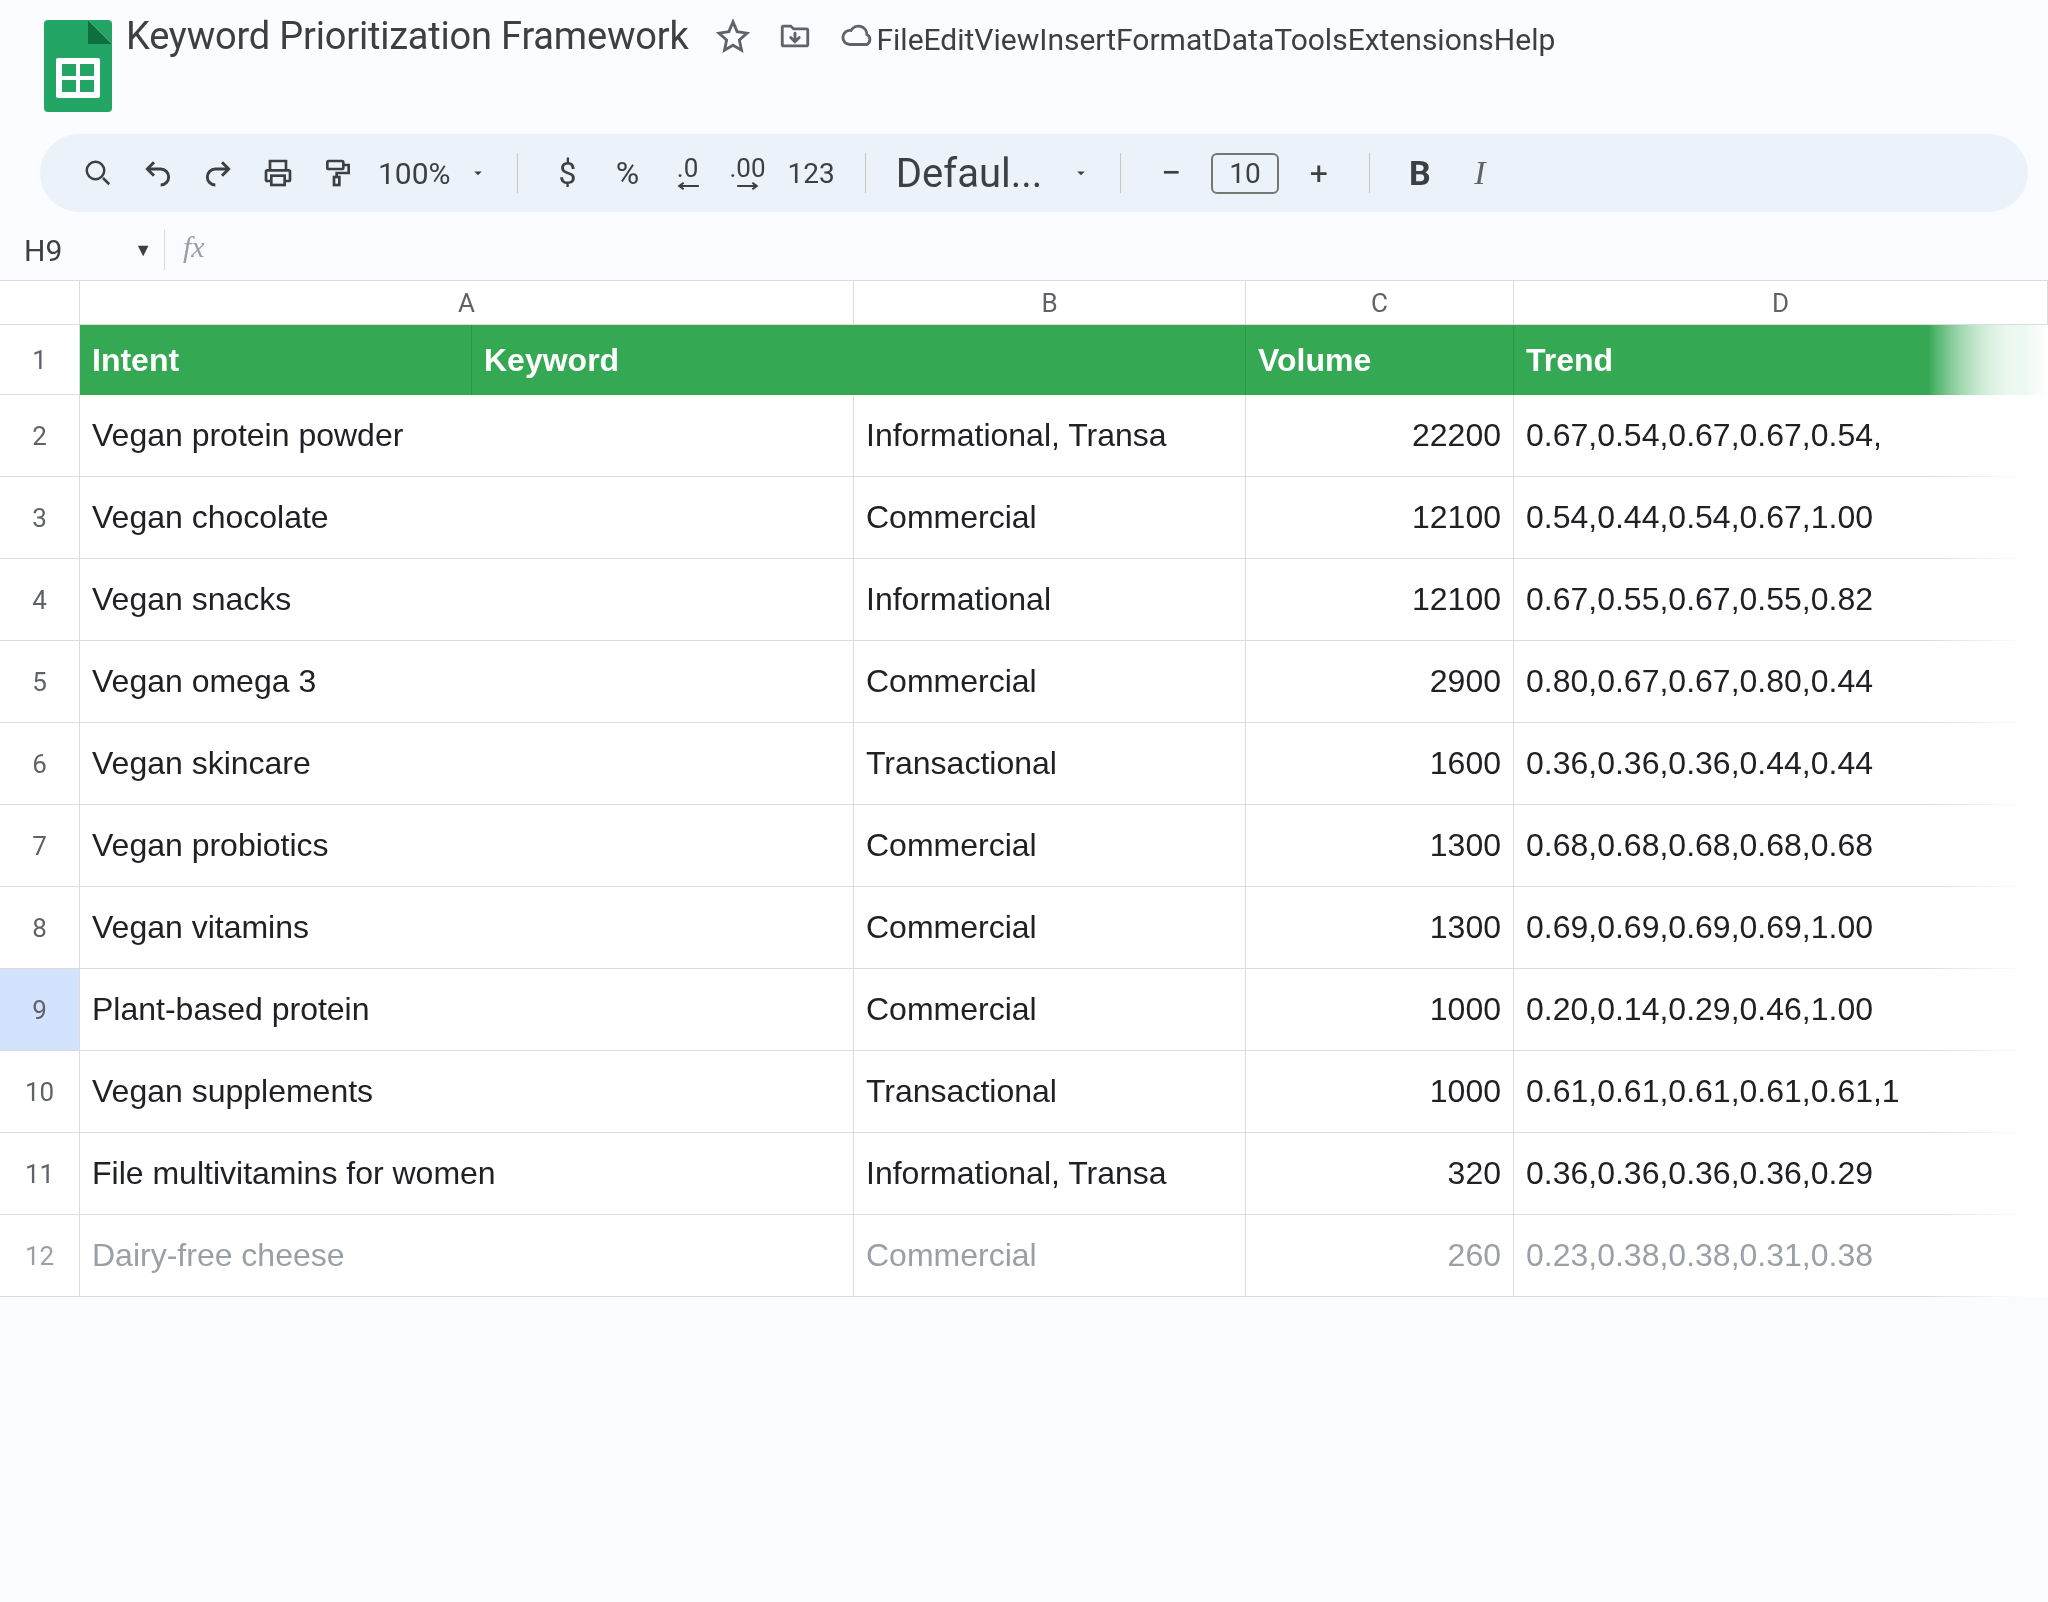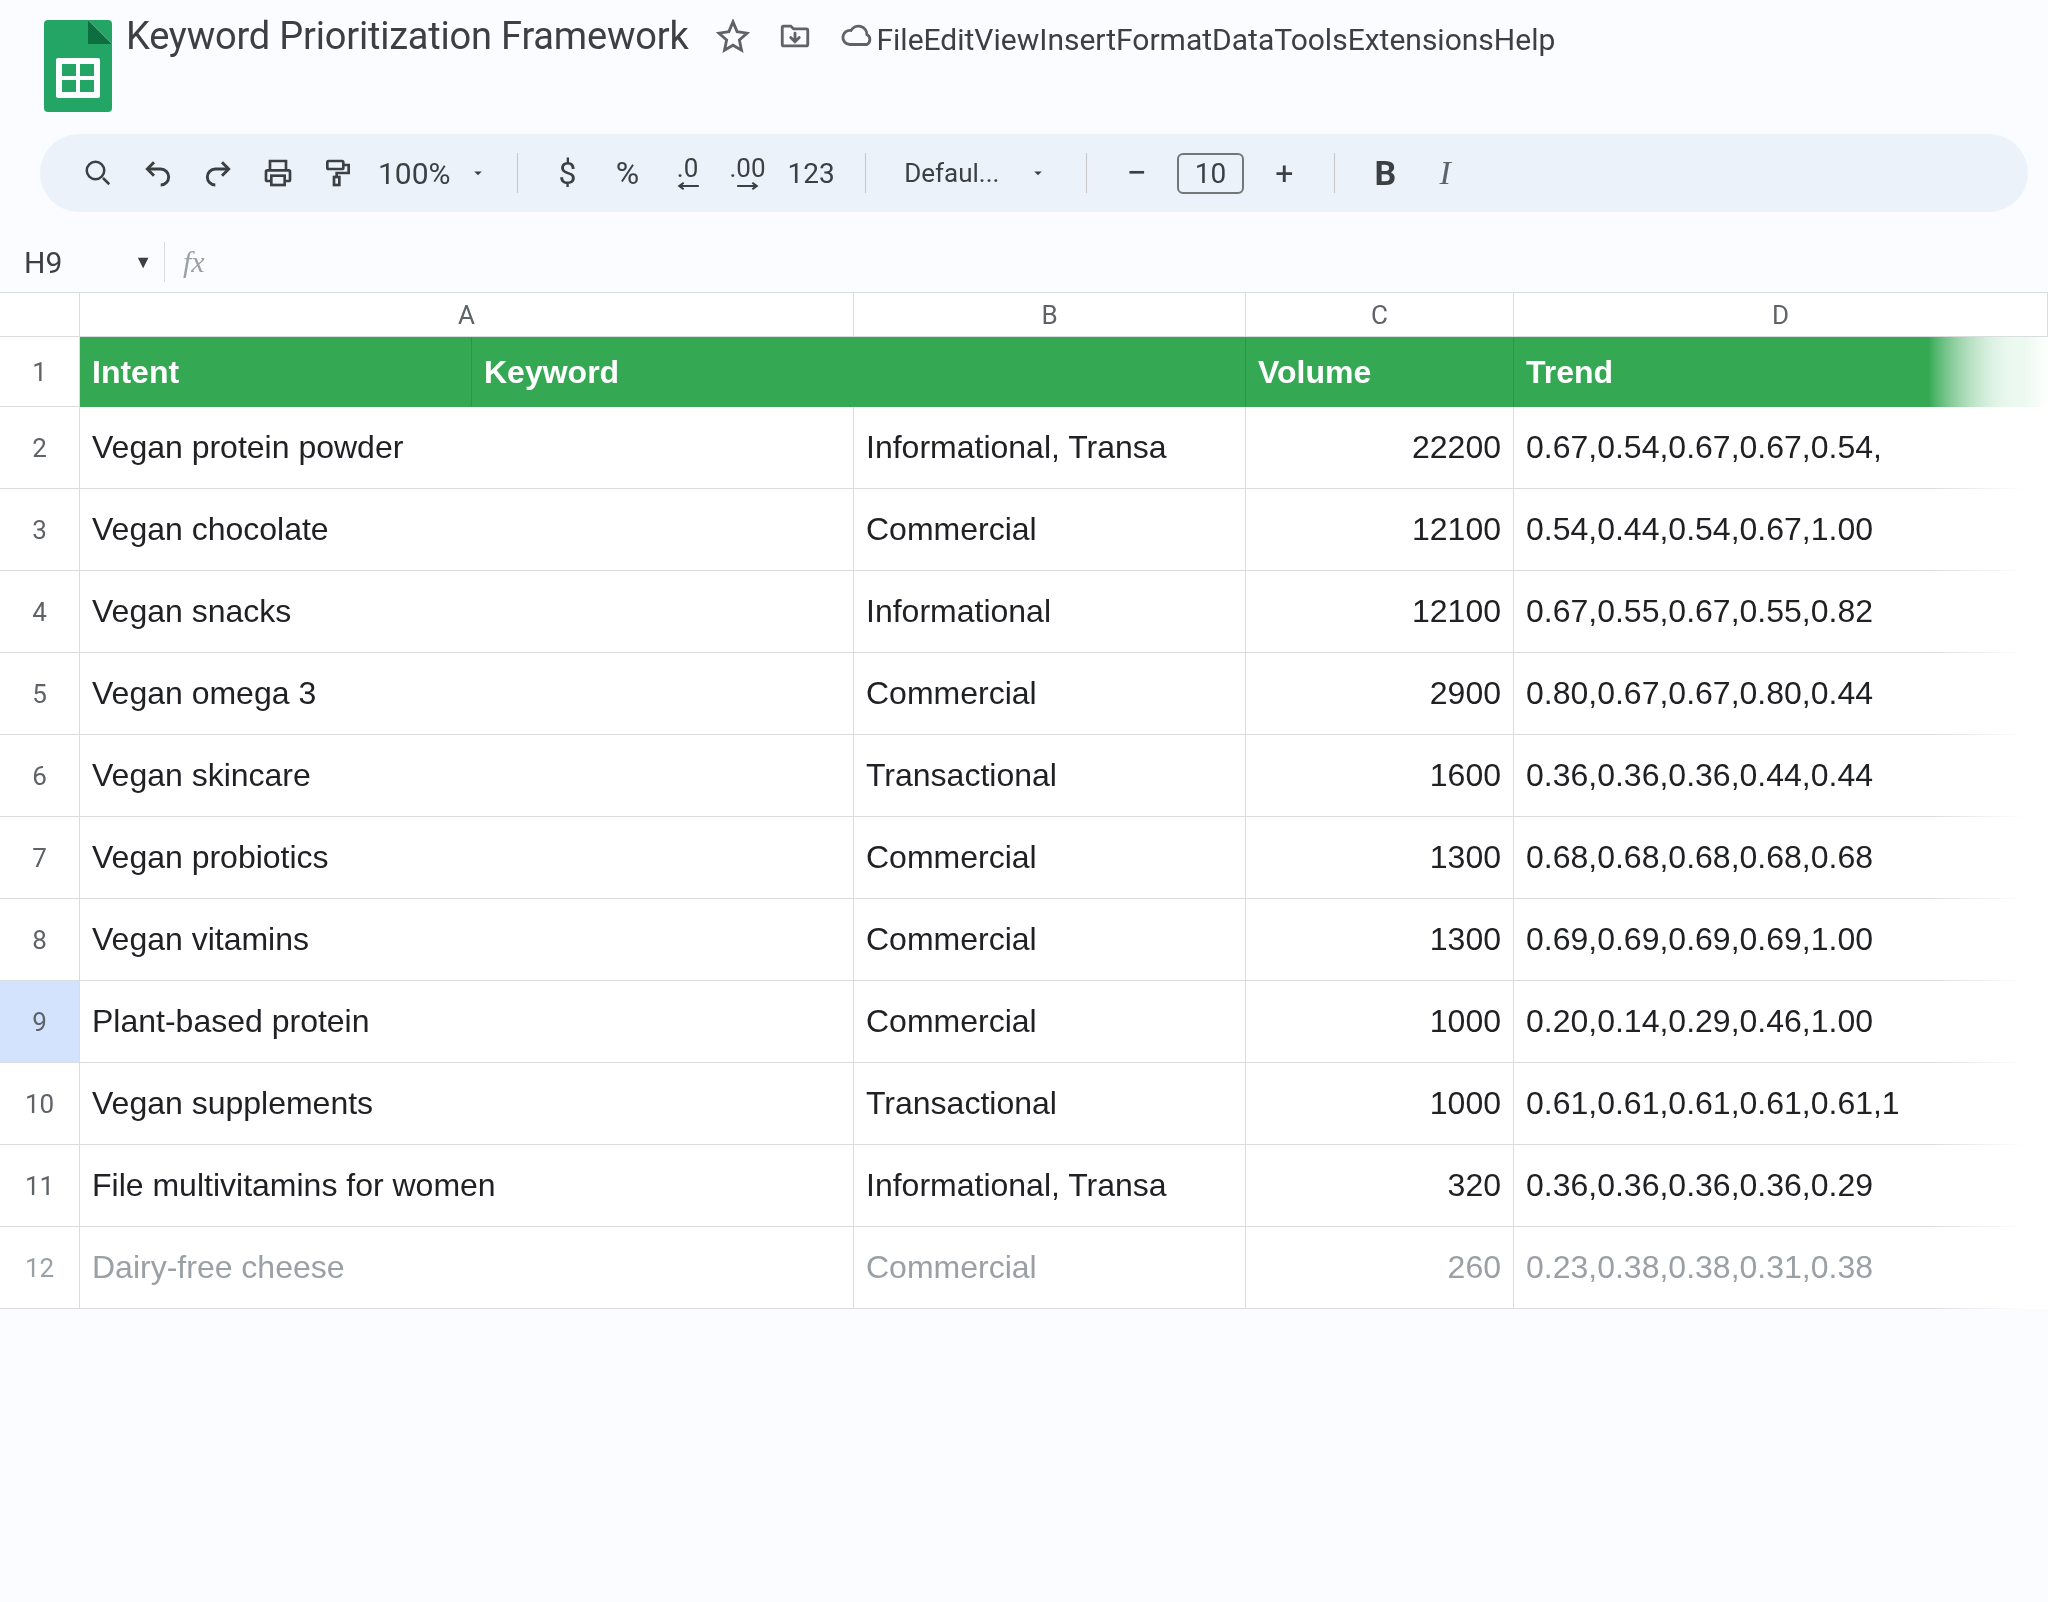--- a/index.html
+++ b/index.html
@@ -86,41 +86,40 @@
   .tb-btn {
     display: flex; align-items: center; justify-content: center;
     min-width: 40px; height: 40px;
     color: #3c4043;
     font-size: 30px;
     cursor: pointer;
   }
   .tb-sep { width: 1px; height: 40px; background: #c7c7c7; margin: 0 10px; }
   .zoom-text { font-size: 30px; color: #3c4043; }
   .font-dd {
-    font-size: 26px; color: #3c4043;
+    font-size: 40px; color: #3c4043;
     display: flex; align-items: center; gap: 30px;
     min-width: 160px;
   }
   .font-size-box {
     border: 2px solid #747775;
     border-radius: 6px;
     padding: 2px 16px;
     font-size: 28px;
     color: #3c4043;
     min-width: 64px;
     text-align: center;
   }
   .bold { font-weight: 700; font-size: 34px; }
   .italic { font-style: italic; font-family: serif; font-size: 34px; color:#5f6368; }
 
   
   .fnrow {
     display: flex;
-    align-items: center;
-    padding: 30px 0 10px 24px;
+    padding: 18px 0 10px 24px;
   }
   .name-box {
     font-size: 30px;
     color: #3c4043;
     width: 140px;
     display: flex;
     align-items: center;
     justify-content: space-between;
     padding-right: 12px;
   }

